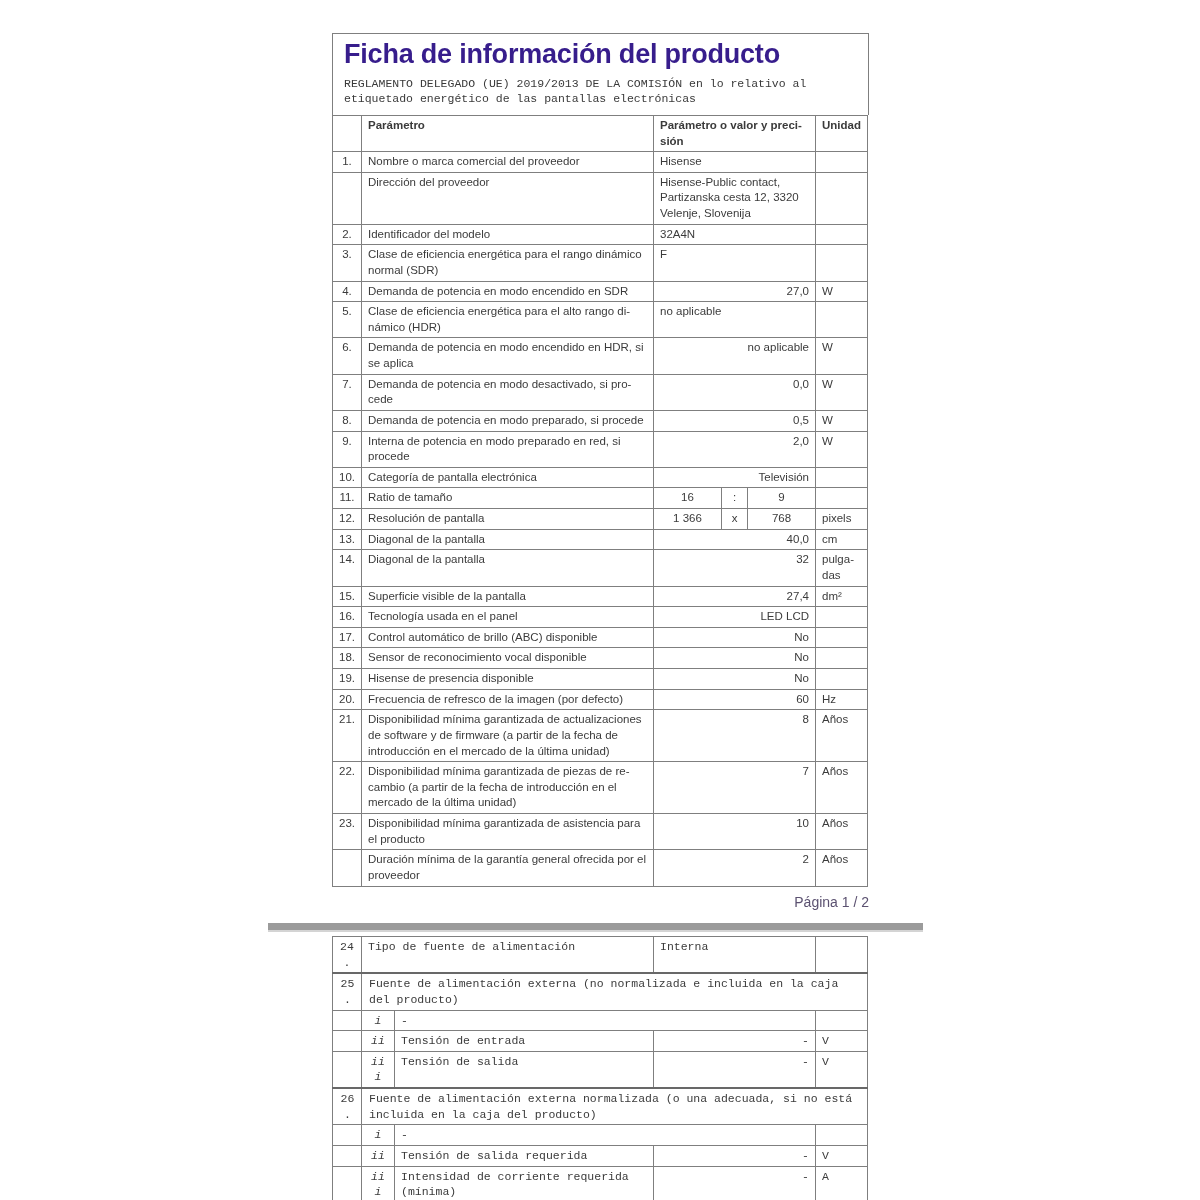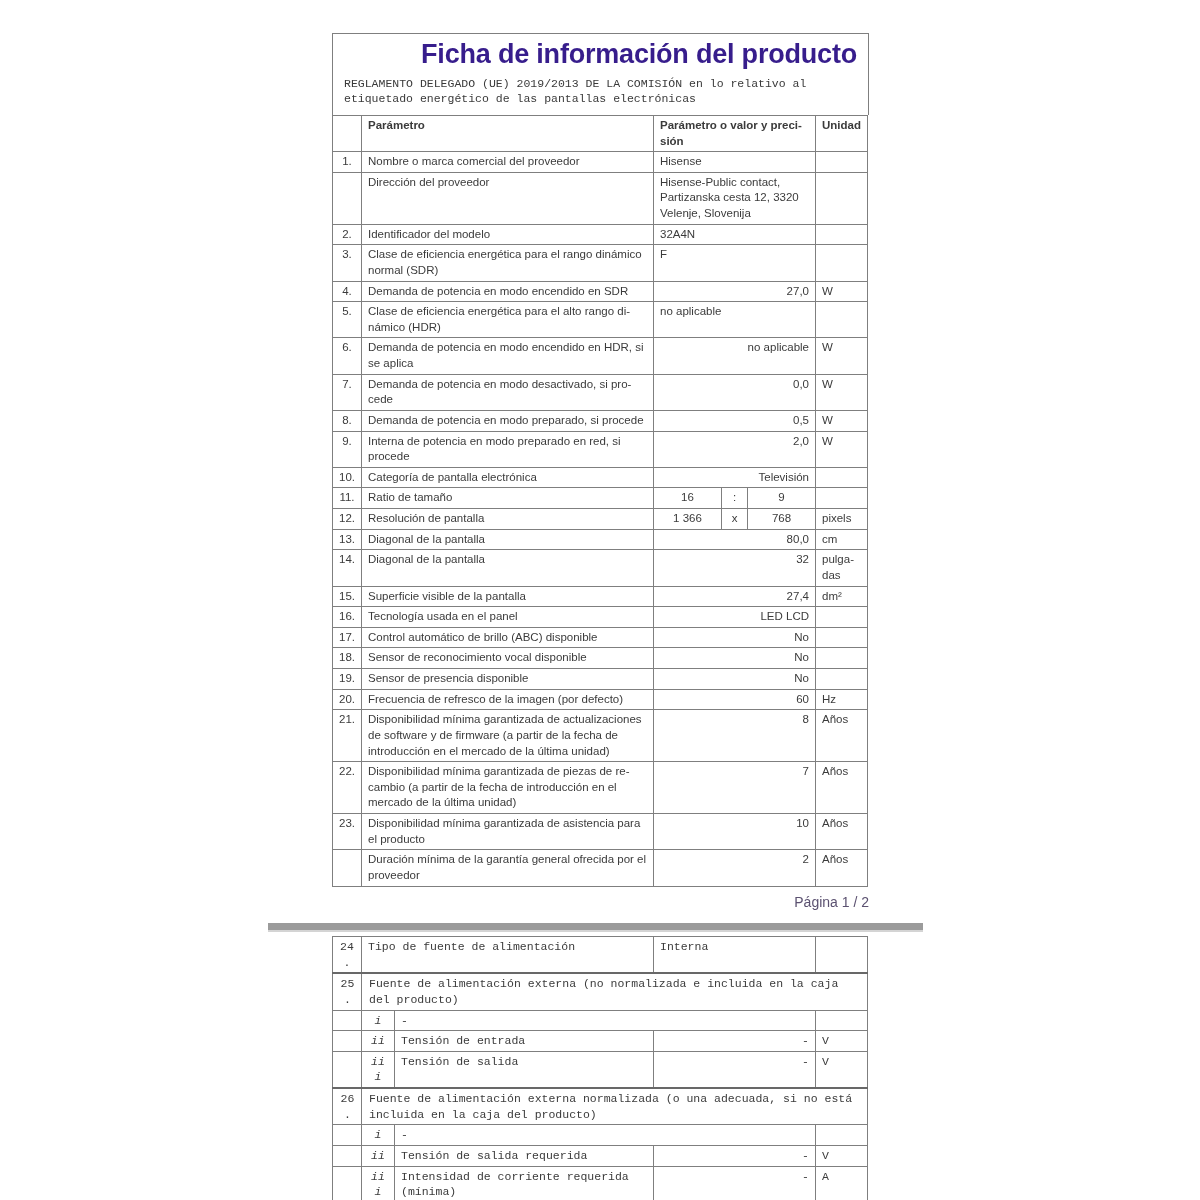--- a/index.html
+++ b/index.html
@@ -13,21 +13,21 @@
   #page1-wrap { position:absolute; left:332px; top:33px; width:537px; }
   #page2-wrap { position:absolute; left:332px; top:936px; width:537px;font-family:Liberation Mono, monospace; }
 
   .title-block {
     box-sizing:border-box; width:537px;
     border:1px solid #7f7f7f; border-bottom:none;
     padding:5px 11px 2px 11px;
   }
   .doc-title {
     margin:0; font-size:27px; font-weight:bold; line-height:1.18;
-    color:#371d8c; letter-spacing:-0.2px;text-align:right;
+    color:#371d8c; letter-spacing:-0.2px;
   }
   .doc-subtitle {
     margin:5px 0 6px 0; font-size:11.5px; line-height:1.35; color:#3a3a3a;font-family:Liberation Mono, monospace;
   }
 
   table.fiche {
     border-collapse:collapse; table-layout:fixed; width:443px;
     font-size:11.5px; color:#3b3b3b; background:#ffffff;
   }
   table.fiche td, table.fiche th {
@@ -158,21 +158,21 @@
           <td class="c-num">12.</td>
           <td class="c-param">Resolución de pantalla</td>
           <td class="c-mid">1 366</td>
           <td class="c-mid">x</td>
           <td class="c-mid">768</td>
           <td class="c-unit">pixels</td>
         </tr>
         <tr>
           <td class="c-num">13.</td>
           <td class="c-param">Diagonal de la pantalla</td>
-          <td class="c-val right" colspan="3">80,0</td>
+          <td class="c-val right" colspan="3">40,0</td>
           <td class="c-unit">cm</td>
         </tr>
         <tr>
           <td class="c-num">14.</td>
           <td class="c-param">Diagonal de la pantalla</td>
           <td class="c-val right" colspan="3">32</td>
           <td class="c-unit">pulga­das</td>
         </tr>
         <tr>
           <td class="c-num">15.</td>
@@ -193,21 +193,21 @@
           <td class="c-unit"></td>
         </tr>
         <tr>
           <td class="c-num">18.</td>
           <td class="c-param">Sensor de reconocimiento vocal disponible</td>
           <td class="c-val right" colspan="3">No</td>
           <td class="c-unit"></td>
         </tr>
         <tr>
           <td class="c-num">19.</td>
-          <td class="c-param">Sensor de presencia disponible</td>
+          <td class="c-param">Hisense de presencia disponible</td>
           <td class="c-val right" colspan="3">No</td>
           <td class="c-unit"></td>
         </tr>
         <tr>
           <td class="c-num">20.</td>
           <td class="c-param">Frecuencia de refresco de la imagen (por defecto)</td>
           <td class="c-val right" colspan="3">60</td>
           <td class="c-unit">Hz</td>
         </tr>
         <tr>

